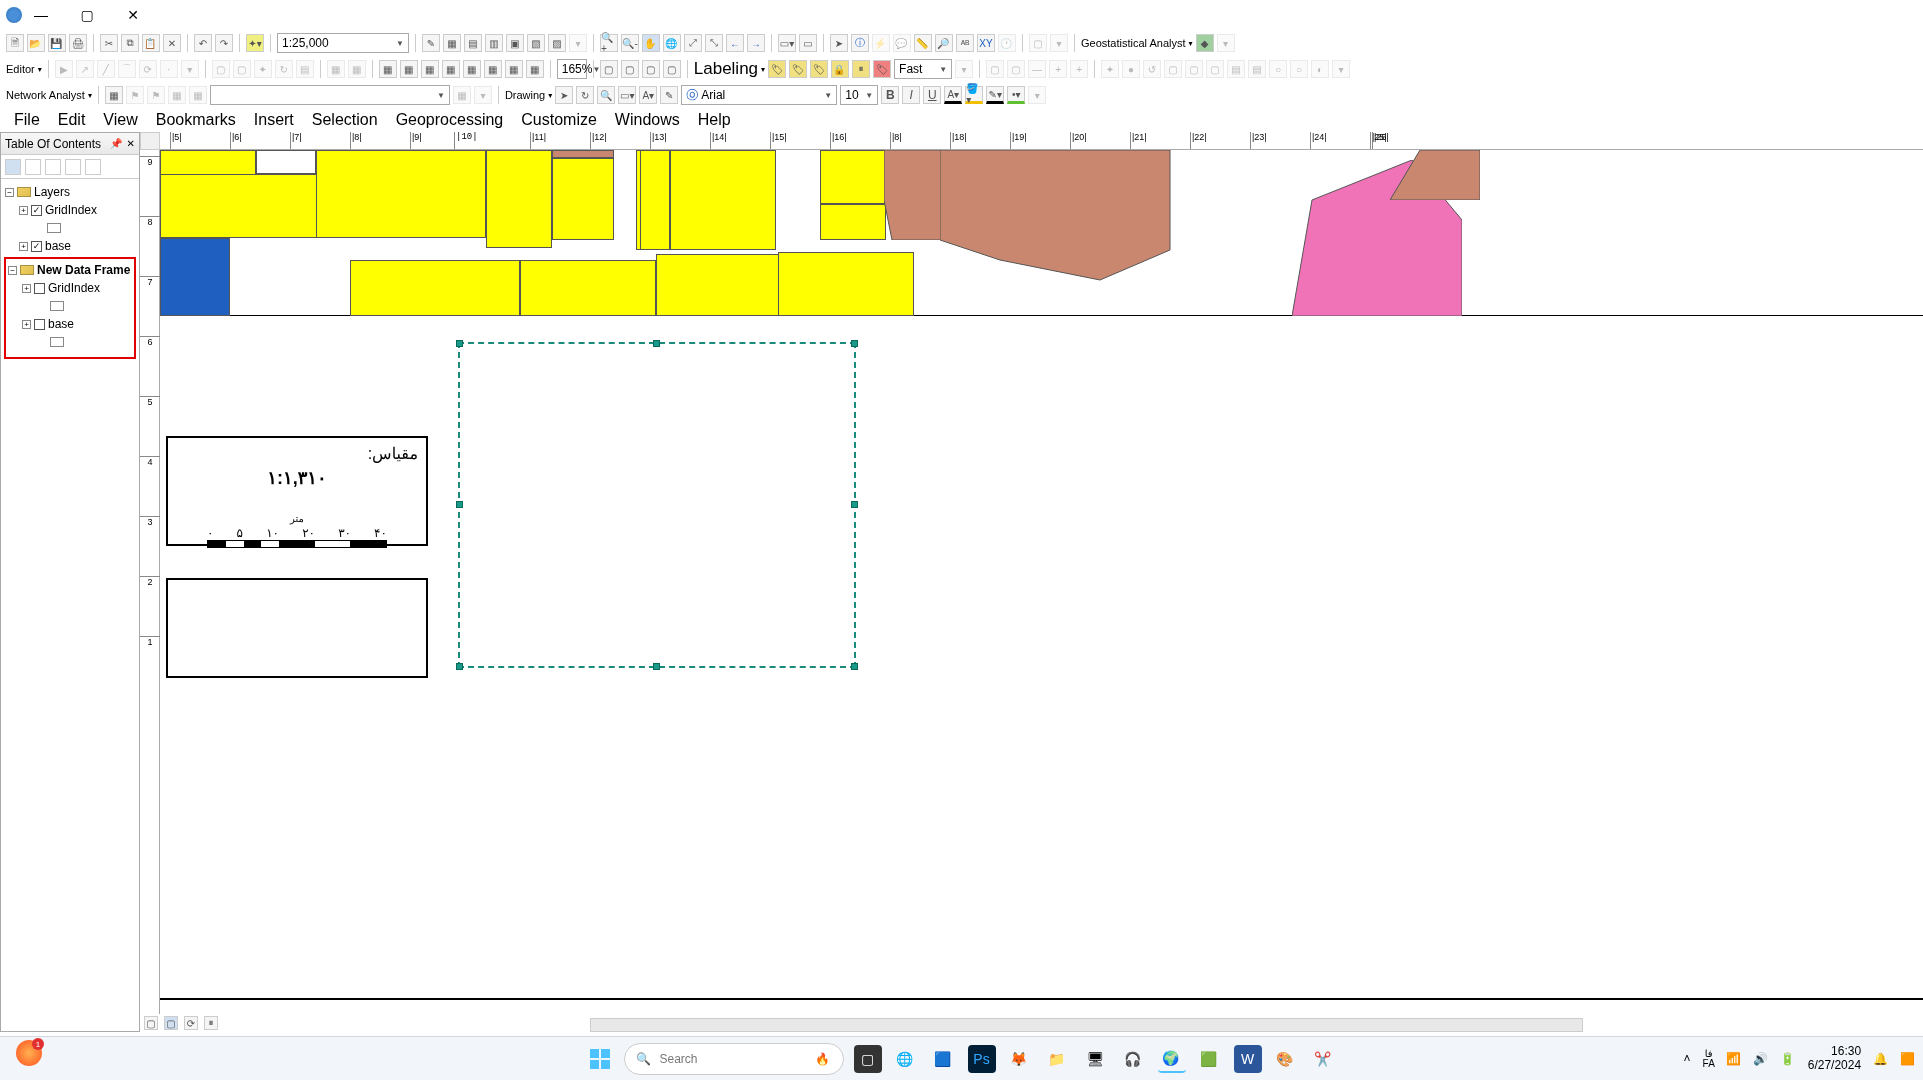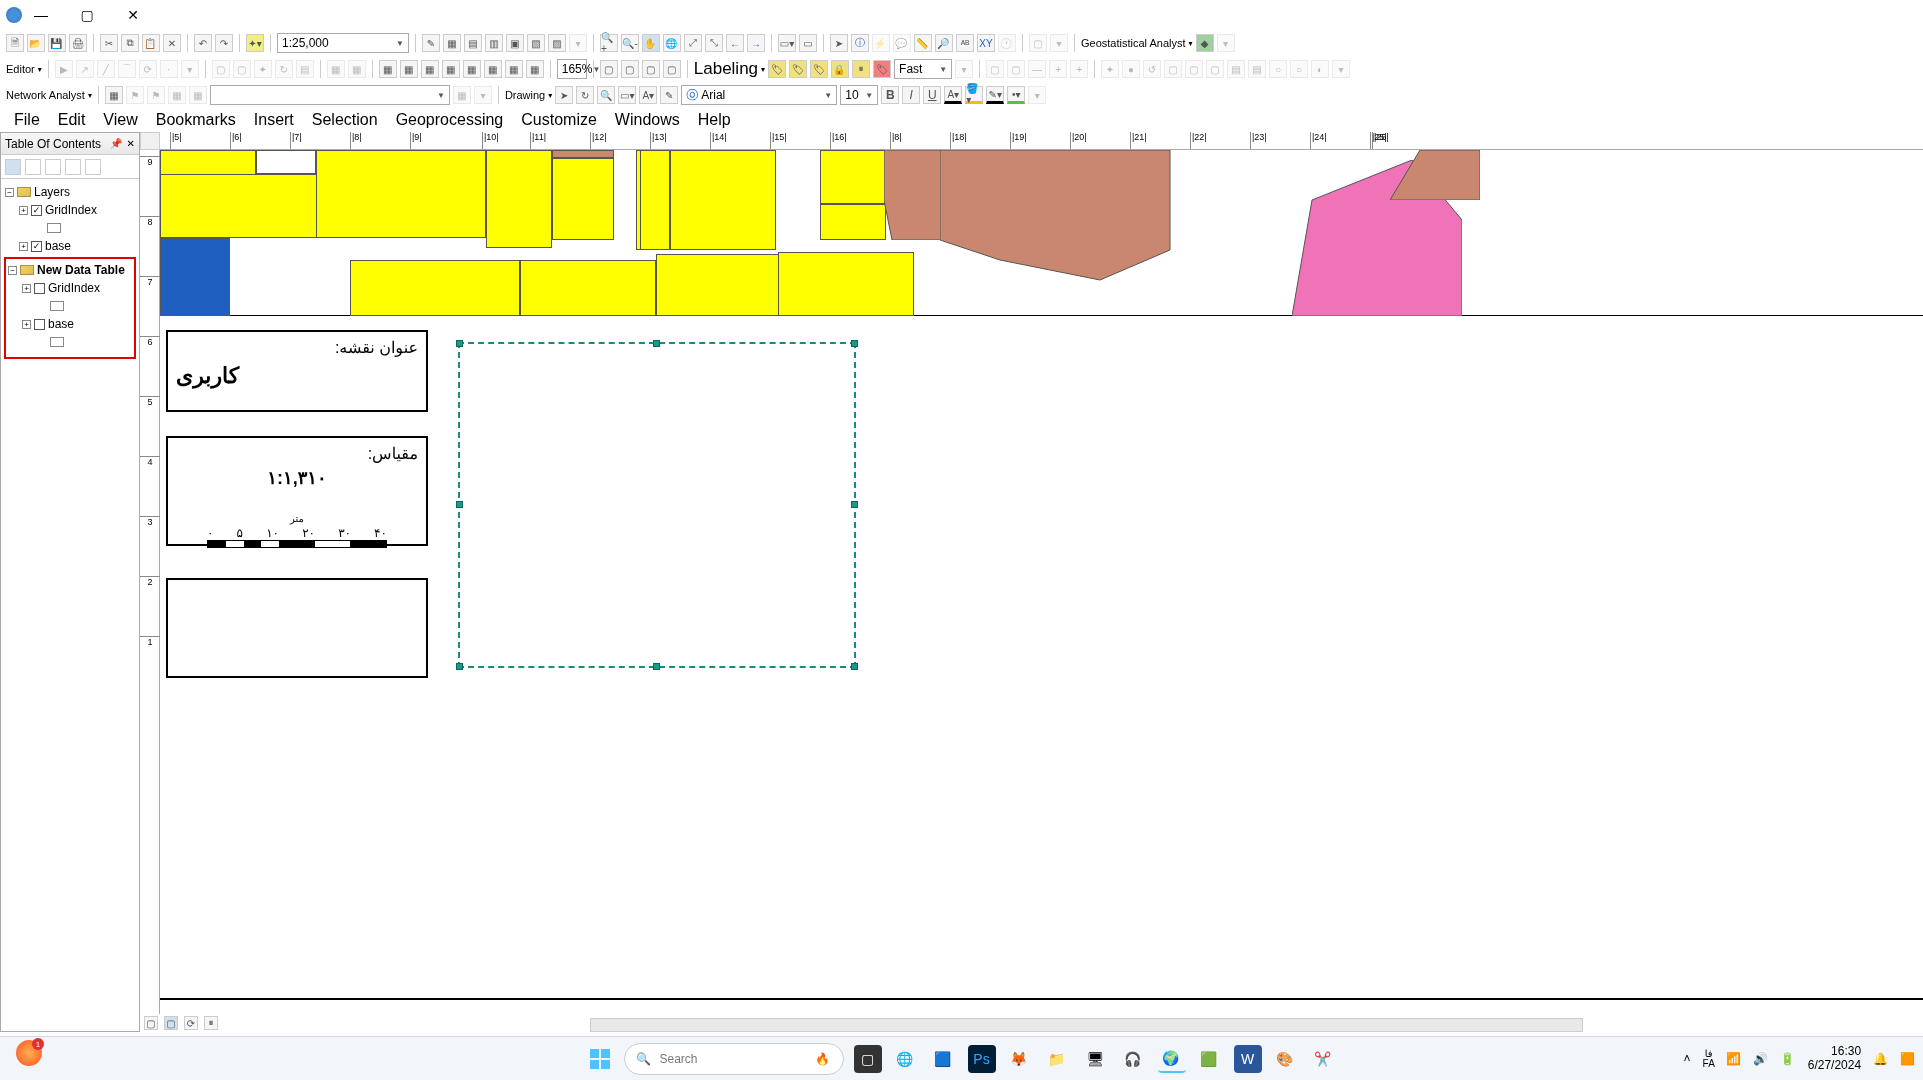--- a/index.html
+++ b/index.html
@@ -331,21 +331,21 @@
       <div class="tree-row" style="padding-left:16px">
         <span class="tree-toggle">+</span>
         <span class="tree-check">✓</span>
         <span>base</span>
       </div>
 
       <div class="toc-redbox">
         <div class="tree-row" style="padding-left:2px">
           <span class="tree-toggle">−</span>
           <span class="tree-lyr"></span>
-          <b>New Data Table</b>
+          <b>New Data Frame</b>
         </div>
         <div class="tree-row" style="padding-left:16px">
           <span class="tree-toggle">+</span>
           <span class="tree-check"></span>
           <span>GridIndex</span>
         </div>
         <div class="tree-row" style="padding-left:44px">
           <span class="tree-swatch"></span>
         </div>
         <div class="tree-row" style="padding-left:16px">
@@ -361,21 +361,21 @@
   </div>
 
   <div class="map-container">
     <div class="ruler-corner"></div>
     <div class="ruler-h" id="ruler-h">
         <div class="ruler-tick-h" style="left: 10px;">|5|</div>
         <div class="ruler-tick-h" style="left: 70px;">|6|</div>
         <div class="ruler-tick-h" style="left: 130px;">|7|</div>
         <div class="ruler-tick-h" style="left: 190px;">|8|</div>
         <div class="ruler-tick-h" style="left: 250px;">|9|</div>
-        <div class="ruler-tick-h" style="left: 322px;">|10|</div>
+        <div class="ruler-tick-h" style="left: 294px; font-family: Liberation Mono, monospace;">|10|</div>
         <div class="ruler-tick-h" style="left: 370px;">|11|</div>
         <div class="ruler-tick-h" style="left: 430px;">|12|</div>
         <div class="ruler-tick-h" style="left: 490px;">|13|</div>
         <div class="ruler-tick-h" style="left: 550px;">|14|</div>
         <div class="ruler-tick-h" style="left: 610px;">|15|</div>
         <div class="ruler-tick-h" style="left: 670px;">|16|</div>
         <div class="ruler-tick-h" style="left: 730px;">|8|</div>
         <div class="ruler-tick-h" style="left: 790px;">|18|</div>
         <div class="ruler-tick-h" style="left: 850px;">|19|</div>
         <div class="ruler-tick-h" style="left: 910px;">|20|</div>
@@ -426,24 +426,20 @@
           </svg>
         <svg style="position:absolute;left:1132px;top:10" width="170" height="156">
             <polygon points="20,40 120,0 170,60 170,156 0,156" fill="#f073b8" stroke="#555"></polygon>
           </svg>
         <svg style="position:absolute;left:1230px;top:0" width="90" height="50">
             <polygon points="30,0 90,0 90,50 0,50" fill="#c8876e" stroke="#555"></polygon>
           </svg>
       </div>
 
       <div class="sheet-border">
-        <div class="title-box">
-          <div class="lbl">عنوان نقشه:</div>
-          <div class="val">کاربری</div>
-        </div>
 
         <div class="scale-box">
           <div class="lbl">مقیاس:</div>
           <div class="val">۱:۱,۳۱۰</div>
           <div class="scalebar">
             <div class="unit">متر</div>
             <div class="nums">
               <span>۴۰</span>
               <span>۳۰</span>
               <span>۲۰</span>

